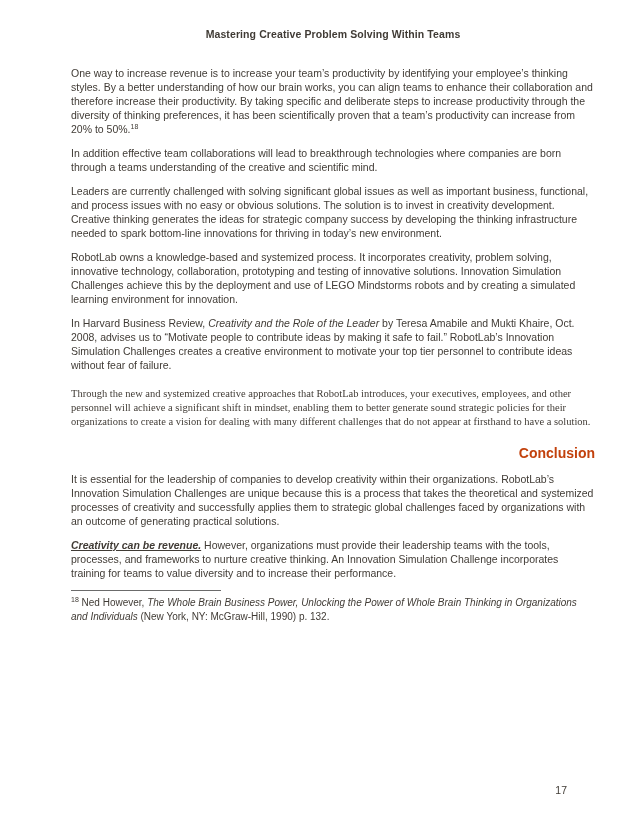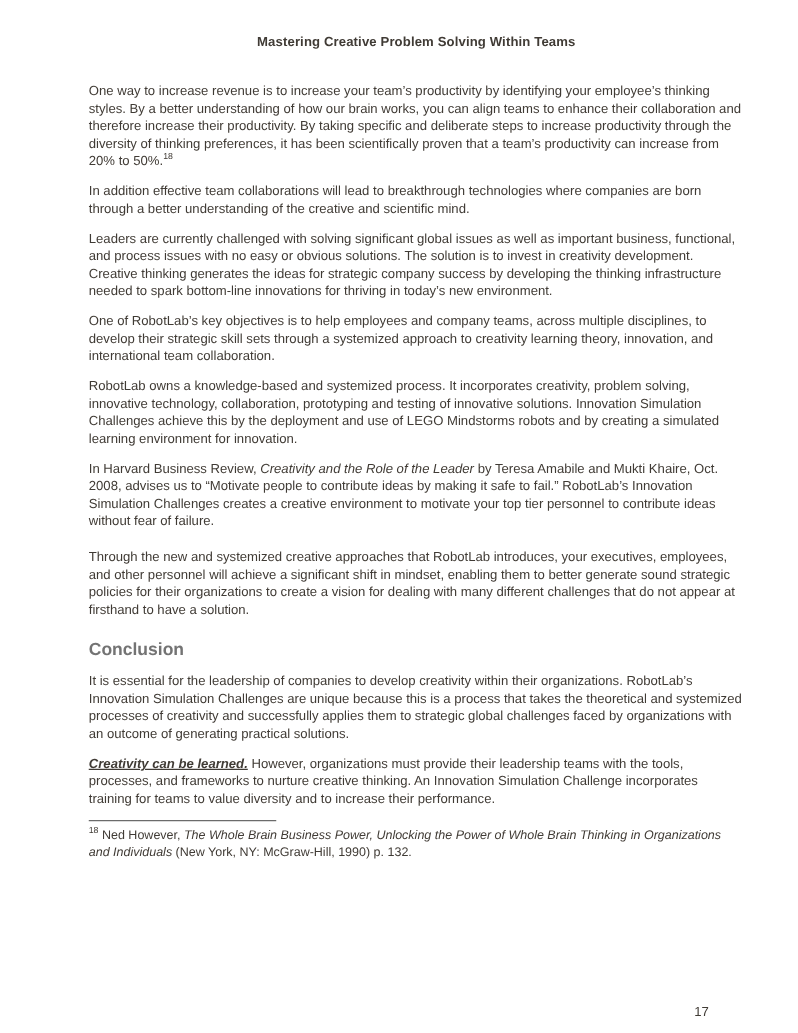--- a/index.html
+++ b/index.html
@@ -21,21 +21,21 @@
     font-size: 10.5px;
     letter-spacing: 0.1px;
     margin-bottom: 26px;
   }
   p.body-par {
     font-size: 10.5px;
     line-height: 14px;
     margin-bottom: 10px;
     text-align: left;
   }
-  p.gap-top { margin-top: 15px; }
+  p.gap-top { margin-top: 15px; font-family: Liberation Serif, serif; }
   sup.fn-ref {
     font-size: 7px;
     vertical-align: super;
     line-height: 0;
   }
   .italic { font-style: italic; }
   .bold-italic-underline {
     font-weight: bold;
     font-style: italic;
     text-decoration: underline;
@@ -53,50 +53,49 @@
     border-top: 1px solid #6b6b6b;
     margin-bottom: 5px;
   }
   .footnote-text {
     font-size: 10px;
     line-height: 14px;
   }
   .page-number {
     position: absolute;
     right: 71px;
-    bottom: 10px;
+    bottom: 30px;
     font-size: 10.5px;
   }
 </style>
 </head>
 <body>
 
 <div class="page">
 
   <div class="doc-title">Mastering Creative Problem Solving Within Teams</div>
 
   <p class="body-par"><span>One way to increase revenue is to increase your team’s productivity by identifying your employee’s thinking styles. By a better understanding of how our brain works, you can align teams to enhance their collaboration and therefore increase their productivity. By taking specific and deliberate steps to increase productivity through the diversity of thinking preferences, it has been scientifically proven that a team’s productivity can increase from 20% to 50%.</span><sup class="fn-ref">18</sup></p>
 
-  <p class="body-par">In addition effective team collaborations will lead to breakthrough technologies where companies are born through a better understanding of the creative and scientific mind.</p>
+  <p class="body-par">In addition effective team collaborations will lead to breakthrough technologies where companies are born through a teams understanding of the creative and scientific mind.</p>
 
   <p class="body-par">Leaders are currently challenged with solving significant global issues as well as important business, functional, and process issues with no easy or obvious solutions. The solution is to invest in creativity development. Creative thinking generates the ideas for strategic company success by developing the thinking infrastructure needed to spark bottom-line innovations for thriving in today’s new environment.</p>
 
-  <p class="body-par">One of RobotLab’s key objectives is to help employees and company teams, across multiple disciplines, to develop their strategic skill sets through a systemized approach to creativity learning theory, innovation, and international team collaboration.</p>
 
   <p class="body-par">RobotLab owns a knowledge-based and systemized process. It incorporates creativity, problem solving, innovative technology, collaboration, prototyping and testing of innovative solutions. Innovation Simulation Challenges achieve this by the deployment and use of LEGO Mindstorms robots and by creating a simulated learning environment for innovation.</p>
 
   <p class="body-par"><span>In Harvard Business Review, </span><span class="italic">Creativity and the Role of the Leader</span><span> by Teresa Amabile and Mukti Khaire, Oct. 2008, advises us to “Motivate people to contribute ideas by making it safe to fail.”  RobotLab’s Innovation Simulation Challenges creates a creative environment to motivate your top tier personnel to contribute ideas without fear of failure.</span></p>
 
   <p class="body-par gap-top">Through the new and systemized creative approaches that RobotLab introduces, your executives, employees, and other personnel will achieve a significant shift in mindset, enabling them to better generate sound strategic policies for their organizations to create a vision for dealing with many different challenges that do not appear at firsthand to have a solution.</p>
 
-  <h2 class="conclusion" style="color: #737373;">Conclusion</h2>
+  <h2 class="conclusion" style="color: #c2410c; text-align: right;">Conclusion</h2>
 
   <p class="body-par">It is essential for the leadership of companies to develop creativity within their organizations. RobotLab’s Innovation Simulation Challenges are unique because this is a process that takes the theoretical and systemized processes of creativity and successfully applies them to strategic global challenges faced by organizations with an outcome of generating practical solutions.</p>
 
-  <p class="body-par"><span class="bold-italic-underline">Creativity can be learned.</span><span>  However, organizations must provide their leadership teams with the tools, processes, and frameworks to nurture creative thinking. An Innovation Simulation Challenge incorporates training for teams to value diversity and to increase their performance.</span></p>
+  <p class="body-par"><span class="bold-italic-underline">Creativity can be revenue.</span><span>  However, organizations must provide their leadership teams with the tools, processes, and frameworks to nurture creative thinking. An Innovation Simulation Challenge incorporates training for teams to value diversity and to increase their performance.</span></p>
 
 
   <div class="footnote-area">
     <div class="footnote-rule"></div>
     <div class="footnote-text"><sup class="fn-ref">18</sup><span> Ned However, </span><span class="italic">The Whole Brain Business Power, Unlocking the Power of Whole Brain Thinking in Organizations and Individuals</span><span> (New York, NY: McGraw-Hill, 1990)   p. 132.</span></div>
   </div>
 
   <div class="page-number">17</div>
 
 </div>

